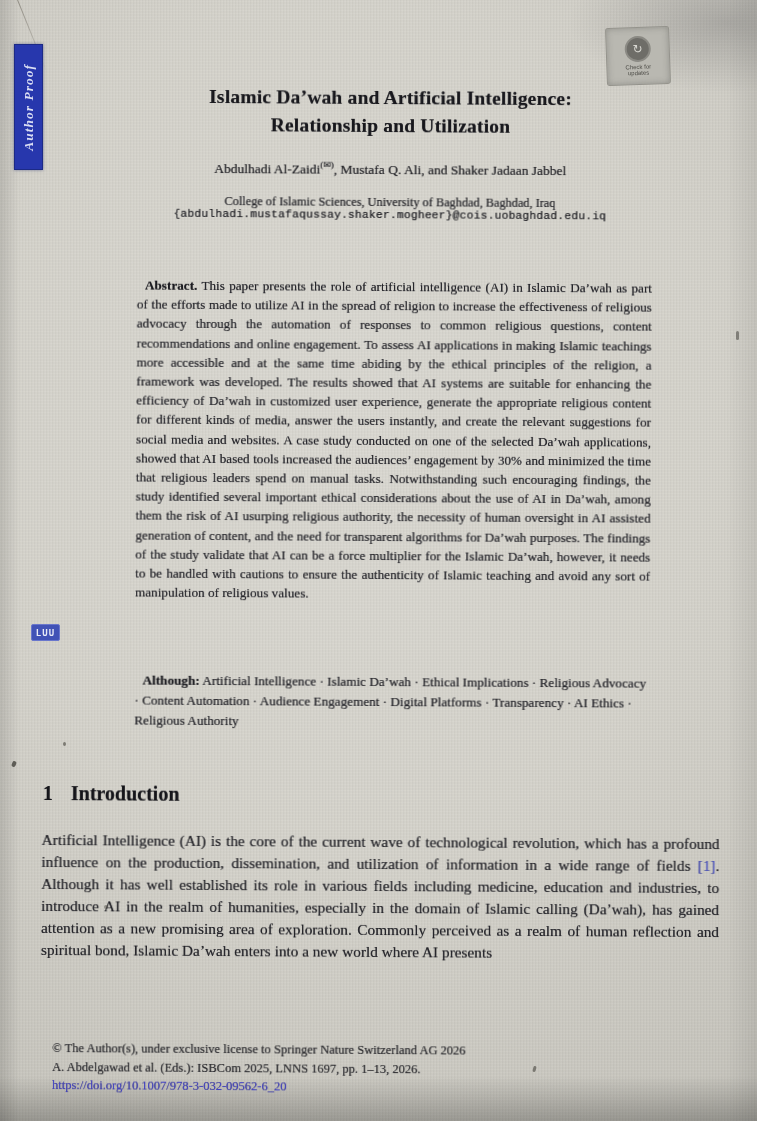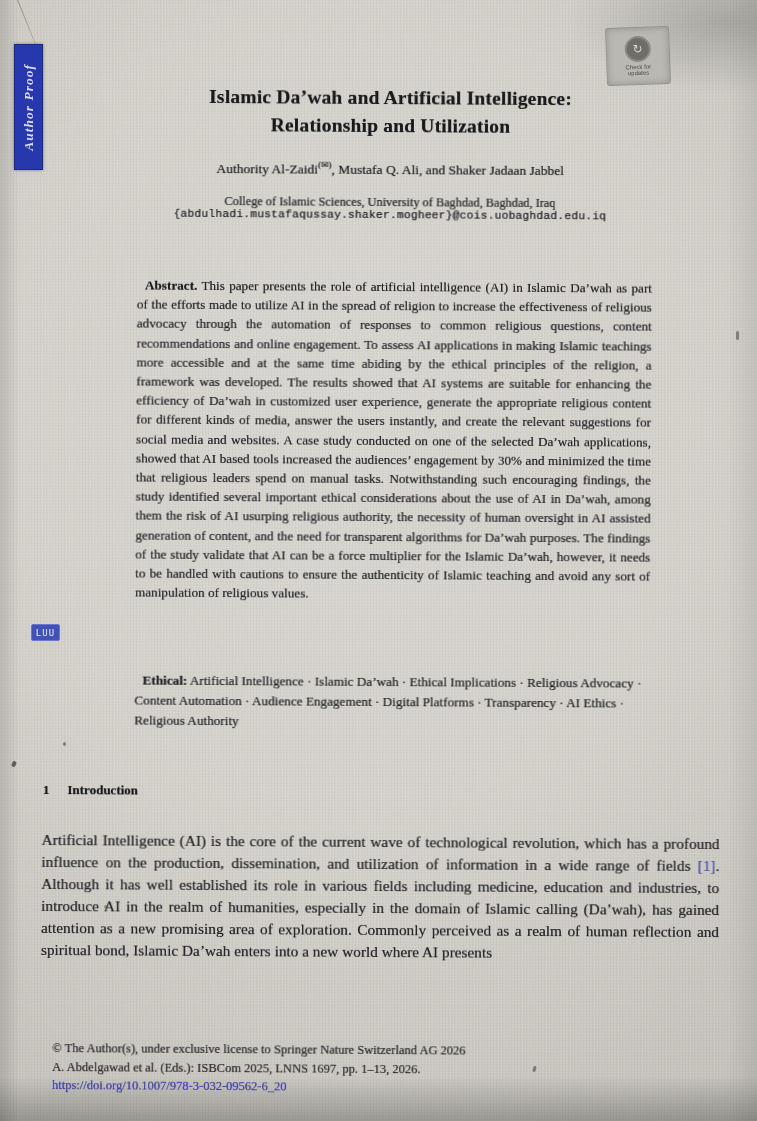--- a/index.html
+++ b/index.html
@@ -54,21 +54,21 @@
   .badge-label{
     font-family:"Liberation Sans", sans-serif;font-size:6px;line-height:6.5px;
     color:#504f4a;text-align:center;width:46px;
   }
 
   
   .marker{
     position:absolute;left:31px;top:624px;min-width:29px;height:17px;
     background:#4152b6;border:1px solid #6a77cc;border-radius:2px;
     color:#e8eaf6;font-family:"DejaVu Sans Mono", monospace;
-    font-size:9px;font-weight:normal;letter-spacing:1px;
+    font-size:9px;font-weight:bold;letter-spacing:1px;
     display:flex;align-items:center;justify-content:center;
     box-sizing:border-box;
   }
 
   
   .content{
     position:absolute;left:0;top:0;right:0;bottom:0;
     transform:rotate(0.35deg);transform-origin:50% 40%;
     color:#232328;
     text-shadow:0 0 0.6px rgba(40,40,45,0.65);
@@ -99,21 +99,21 @@
   }
   .abstract b, .keywords b{color:#1a1a1f;margin-left:8px;}
 
   .keywords{
     position:absolute;left:136px;width:515px;top:672px;
     font-size:13.2px;line-height:20px;text-align:left;color:#232329;
   }
 
   .heading{
     position:absolute;left:45px;top:784px;
-    font-weight:bold;font-size:13px;color:#141419;
+    font-weight:bold;font-size:20px;color:#141419;
   }
   .heading .num{margin-right:18px;}
 
   .intro{
     position:absolute;left:44px;width:678px;top:831px;
     font-size:15.3px;line-height:22px;text-align:justify;color:#1f1f25;
   }
   .citation{color:#4a52c8;}
 
   .footer{
@@ -148,29 +148,29 @@
 
   <div class="marker">LUU</div>
 
   <div class="content">
 
     <div class="title">
       <div>Islamic Da’wah and Artificial Intelligence:</div>
       <div>Relationship and Utilization</div>
     </div>
 
-    <div class="authors"><span>Authority Al-Zaidi</span><sup>(✉)</sup><span>, Mustafa Q. Ali, and Shaker Jadaan Jabbel</span></div>
+    <div class="authors"><span>Abdulhadi Al-Zaidi</span><sup>(✉)</sup><span>, Mustafa Q. Ali, and Shaker Jadaan Jabbel</span></div>
 
     <div class="affiliation">College of Islamic Sciences, University of Baghdad, Baghdad, Iraq</div>
 
     <div class="email">{abdulhadi.mustafaqussay.shaker.mogheer}@cois.uobaghdad.edu.iq</div>
 
     <div class="abstract"><b>Abstract.</b><span> This paper presents the role of artificial intelligence (AI) in Islamic Da’wah as part of the efforts made to utilize AI in the spread of religion to increase the effectiveness of religious advocacy through the automation of responses to common religious questions, content recommendations and online engagement. To assess AI applications in making Islamic teachings more accessible and at the same time abiding by the ethical principles of the religion, a framework was developed. The results showed that AI systems are suitable for enhancing the efficiency of Da’wah in customized user experience, generate the appropriate religious content for different kinds of media, answer the users instantly, and create the relevant suggestions for social media and websites. A case study conducted on one of the selected Da’wah applications, showed that AI based tools increased the audiences’ engagement by 30% and minimized the time that religious leaders spend on manual tasks. Notwithstanding such encouraging findings, the study identified several important ethical considerations about the use of AI in Da’wah, among them the risk of AI usurping religious authority, the necessity of human oversight in AI assisted generation of content, and the need for transparent algorithms for Da’wah purposes. The findings of the study validate that AI can be a force multiplier for the Islamic Da’wah, however, it needs to be handled with cautions to ensure the authenticity of Islamic teaching and avoid any sort of manipulation of religious values.</span></div>
 
-    <div class="keywords"><b>Ethical:</b> <span>Artificial Intelligence · Islamic Da’wah · Ethical Implications · Religious Advocacy · Content Automation · Audience Engagement · Digital Platforms · Transparency · AI Ethics · Religious Authority</span></div>
+    <div class="keywords"><b>Although:</b> <span>Artificial Intelligence · Islamic Da’wah · Ethical Implications · Religious Advocacy · Content Automation · Audience Engagement · Digital Platforms · Transparency · AI Ethics · Religious Authority</span></div>
 
     <div class="heading"><span class="num">1</span><span>Introduction</span></div>
 
     <div class="intro"><span>Artificial Intelligence (AI) is the core of the current wave of technological revolution, which has a profound influence on the production, dissemination, and utilization of information in a wide range of fields </span><span class="citation">[1]</span><span>. Although it has well established its role in various fields including medicine, education and industries, to introduce AI in the realm of humanities, especially in the domain of Islamic calling (Da’wah), has gained attention as a new promising area of exploration. Commonly perceived as a realm of human reflection and spiritual bond, Islamic Da’wah enters into a new world where AI presents</span></div>
 
     <div class="footer">
       <span style="display:block;">© The Author(s), under exclusive license to Springer Nature Switzerland AG 2026</span>
       <span style="display:block;">A. Abdelgawad et al. (Eds.): ISBCom 2025, LNNS 1697, pp. 1–13, 2026.</span>
       <span class="doi-link">https://doi.org/10.1007/978-3-032-09562-6_20</span>
     </div>

